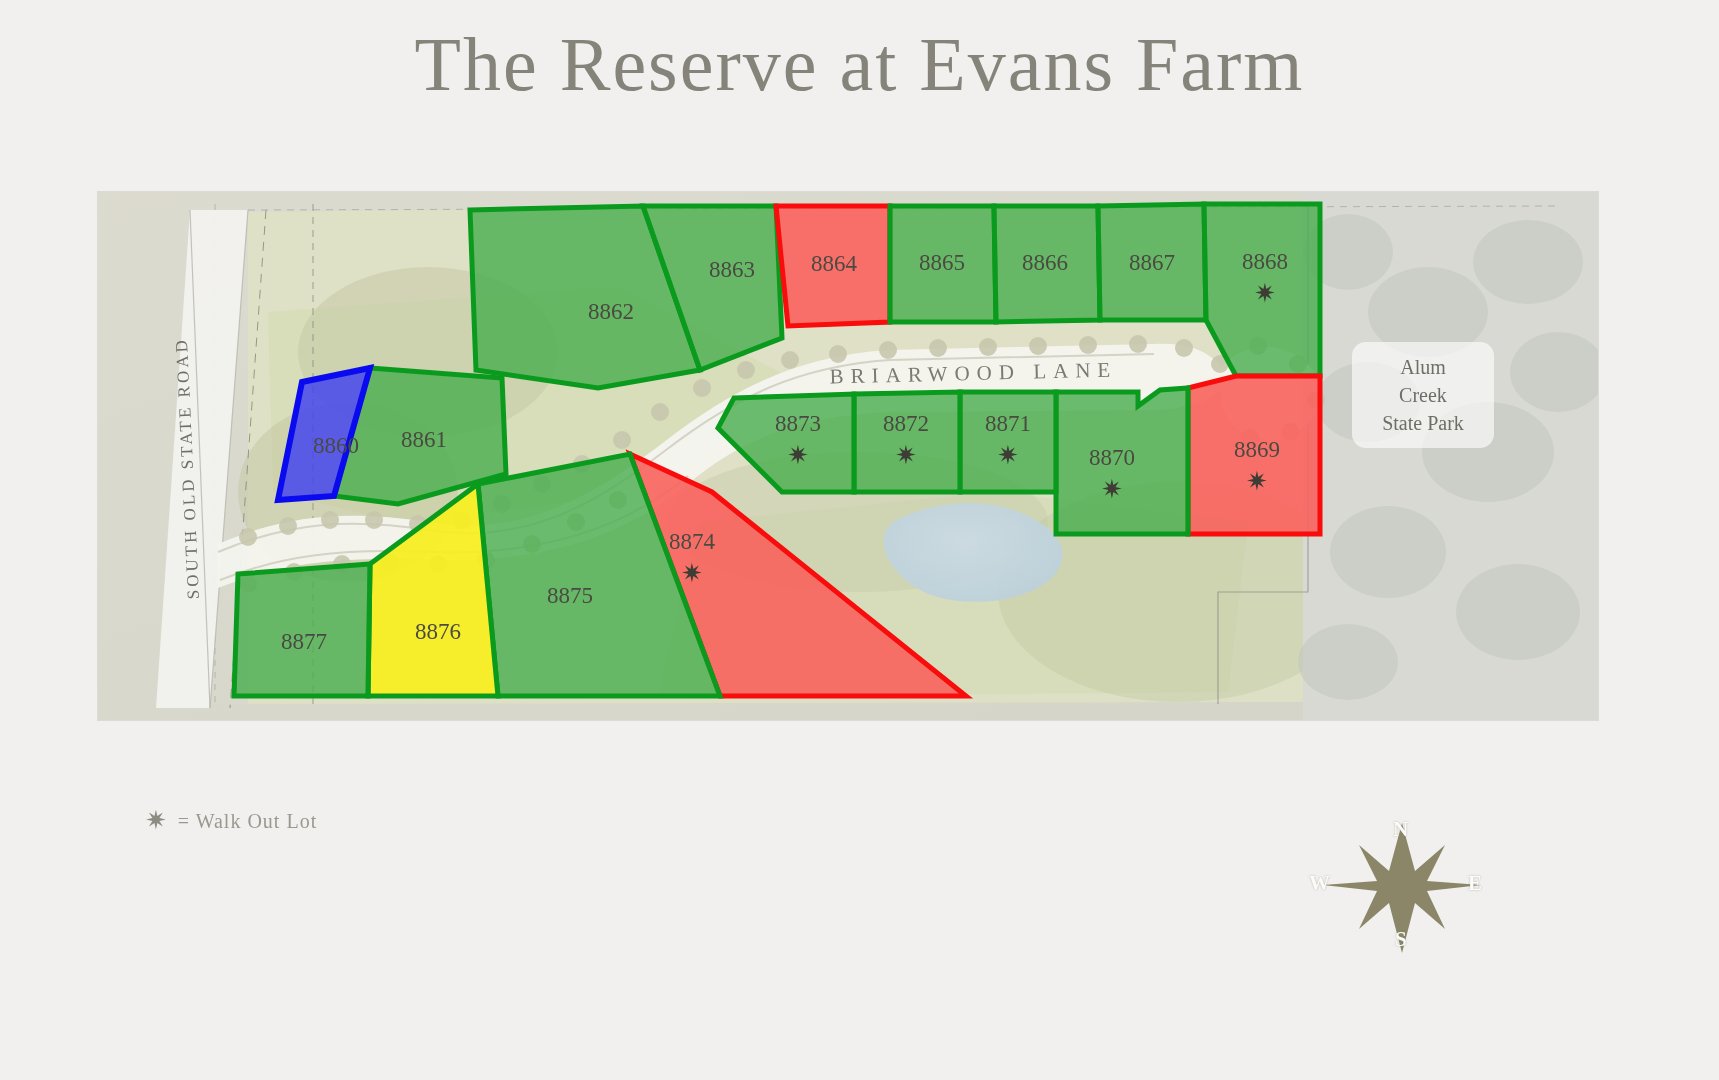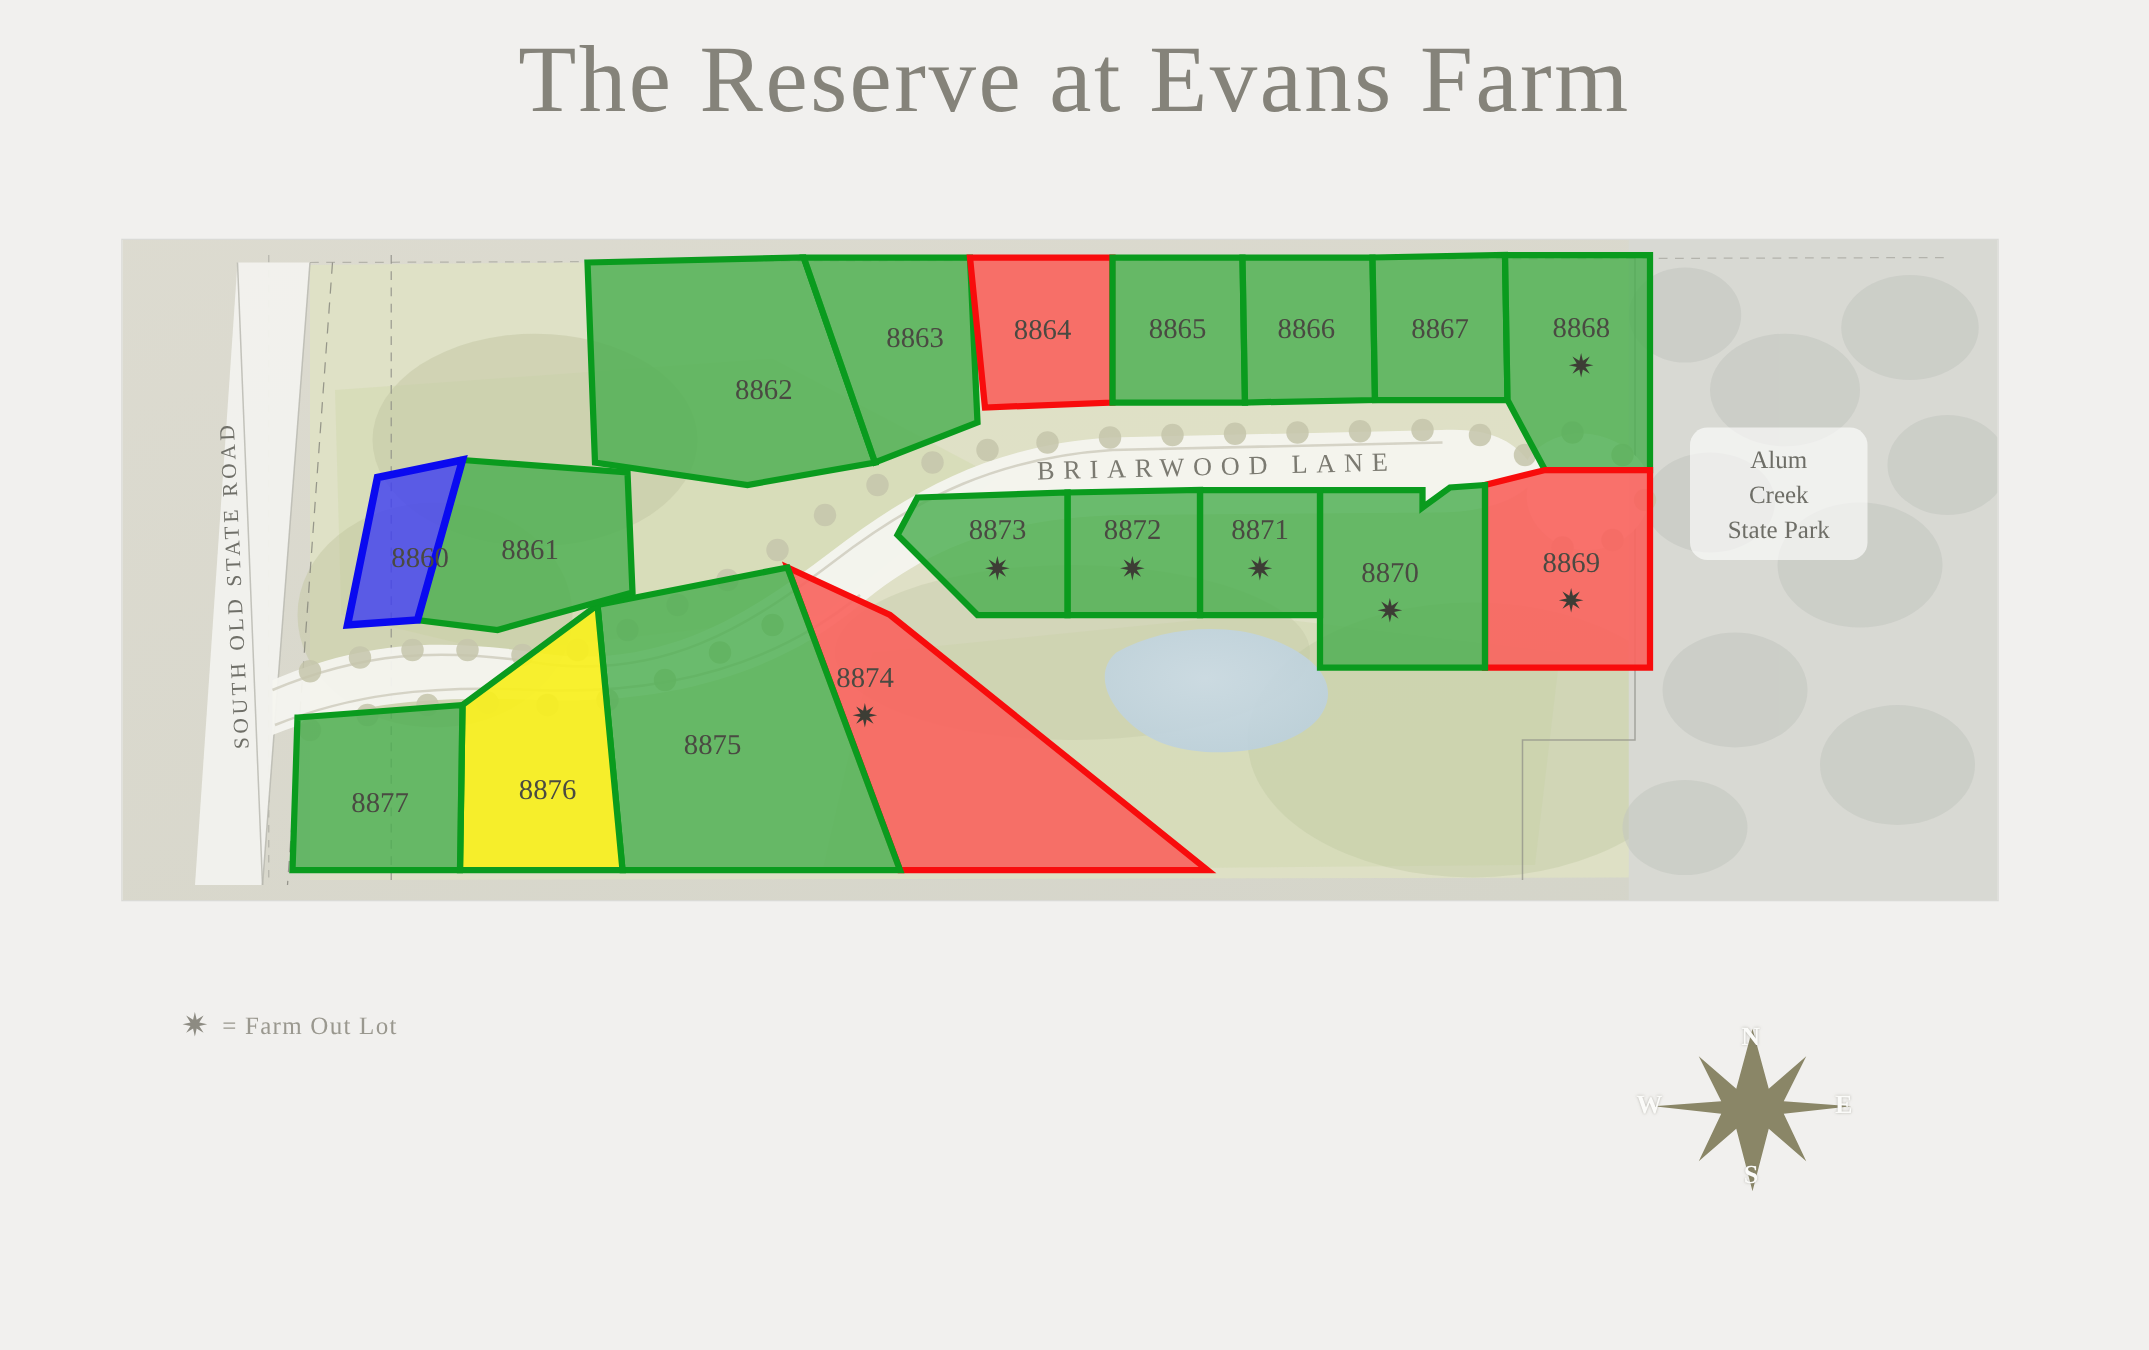--- a/index.html
+++ b/index.html
@@ -331,21 +331,21 @@
         <rect x="1254" y="150" width="142" height="106" rx="14" ry="14" fill="#ffffff" fill-opacity="0.62"></rect>
         <text class="park-label" x="1325" y="182">Alum</text>
         <text class="park-label" x="1325" y="210">Creek</text>
         <text class="park-label" x="1325" y="238">State Park</text>
       </g>
     </svg>
   </div>
 
   <div id="legend">
     <span class="star-glyph">✷</span>
-    <span>= Farm Out Lot</span>
+    <span>= Walk Out Lot</span>
   </div>
 
   <div id="compass">
     <svg width="195" height="160" viewBox="0 0 195 160" xmlns="http://www.w3.org/2000/svg">
       <polygon points="97,18 110,66 140,40 122,76 176,80 122,86 140,124 110,98 97,148 84,98 54,124 72,86 18,80 72,76 54,40 84,66" fill="#8a8667"></polygon>
     </svg>
     <span class="compass-letter c-n">N</span>
     <span class="compass-letter c-s">S</span>
     <span class="compass-letter c-w">W</span>
     <span class="compass-letter c-e">E</span>

